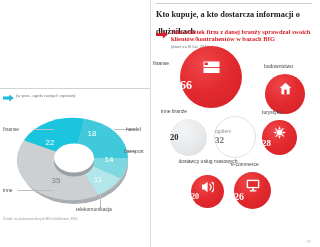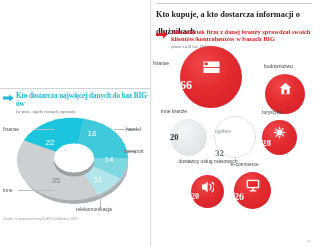--- a/index.html
+++ b/index.html
@@ -136,21 +136,20 @@
 <body>
 
 <div id="page">
 
   <div id="left-panel">
 
     <div id="left-header">
       <svg class="arrow-cyan" viewBox="0 0 11 8">
         <path d="M0 2.6 h6.2 V0.4 L10.8 4 L6.2 7.6 V5.4 H0 Z" fill="#19b9d8"></path>
       </svg>
-      <div id="left-title">Kto dostarcza najwięcej danych do baz BIG-ów</div>
       <div id="left-sub">(w proc. ogółu nowych wpisów)</div>
     </div>
 
     <div id="donut-wrap">
       <svg id="donut-svg" width="124" height="104" viewBox="0 0 124 104">
         <defs>
           <linearGradient id="shadow3d" x1="0" y1="0" x2="0" y2="1">
             <stop offset="0%" stop-color="#9aa0a4"></stop>
             <stop offset="100%" stop-color="#7f8budget"></stop>
           </linearGradient>
@@ -233,21 +232,21 @@
       </div>
       <div class="b-label" style="left:112px; top:19px;">budownictwo</div>
 
       <div class="bubble gray" style="left:18px; top:75px; width:37px; height:37px;">
         <div class="bubble-val dark" style="top:13px; font-size:8.5px;">20</div>
       </div>
       <div class="b-label" style="left:9px; top:64px;">inne branże</div>
 
       <div class="bubble white" style="left:62px; top:72px; width:42px; height:42px;">
         <div class="bubble-val muted" style="top:11px; font-size:5px; font-family:'Liberation Sans',sans-serif;">ogółem</div>
-        <div class="bubble-val dark" style="top:18px; font-size:9px; color:#6f7478;margin-top:13px;">32</div>
+        <div class="bubble-val dark" style="top:18px; font-size:9px; color:#6f7478;">32</div>
       </div>
 
       <div class="bubble red" style="left:110px; top:76px; width:35px; height:35px;">
         <div class="bubble-icon" style="top:6px; height:13px;">
           <svg width="13" height="13" viewBox="0 0 13 13">
             <g fill="#ffffff">
               <circle cx="6.5" cy="6.5" r="3"></circle>
               <path d="M6.5 0 L7.5 3 L5.5 3 Z"></path>
               <path d="M6.5 13 L5.5 10 L7.5 10 Z"></path>
               <path d="M0 6.5 L3 5.5 L3 7.5 Z"></path>

